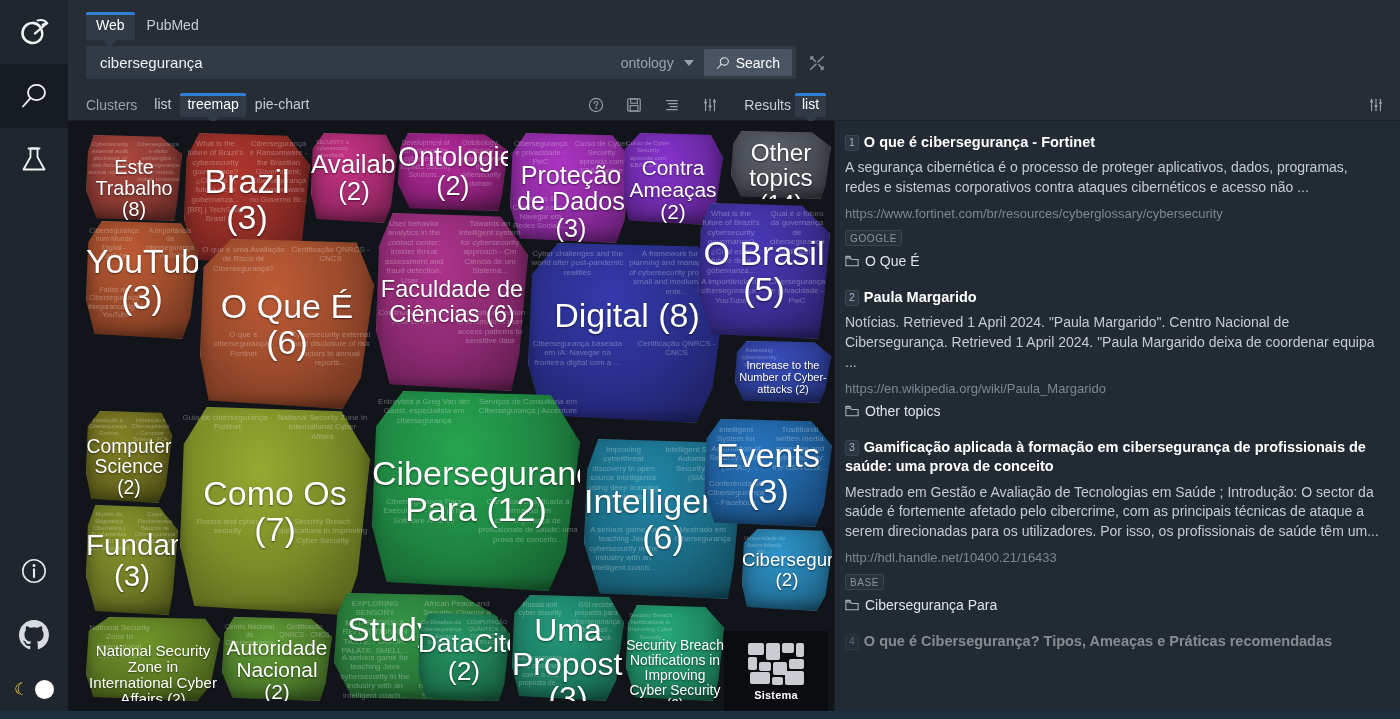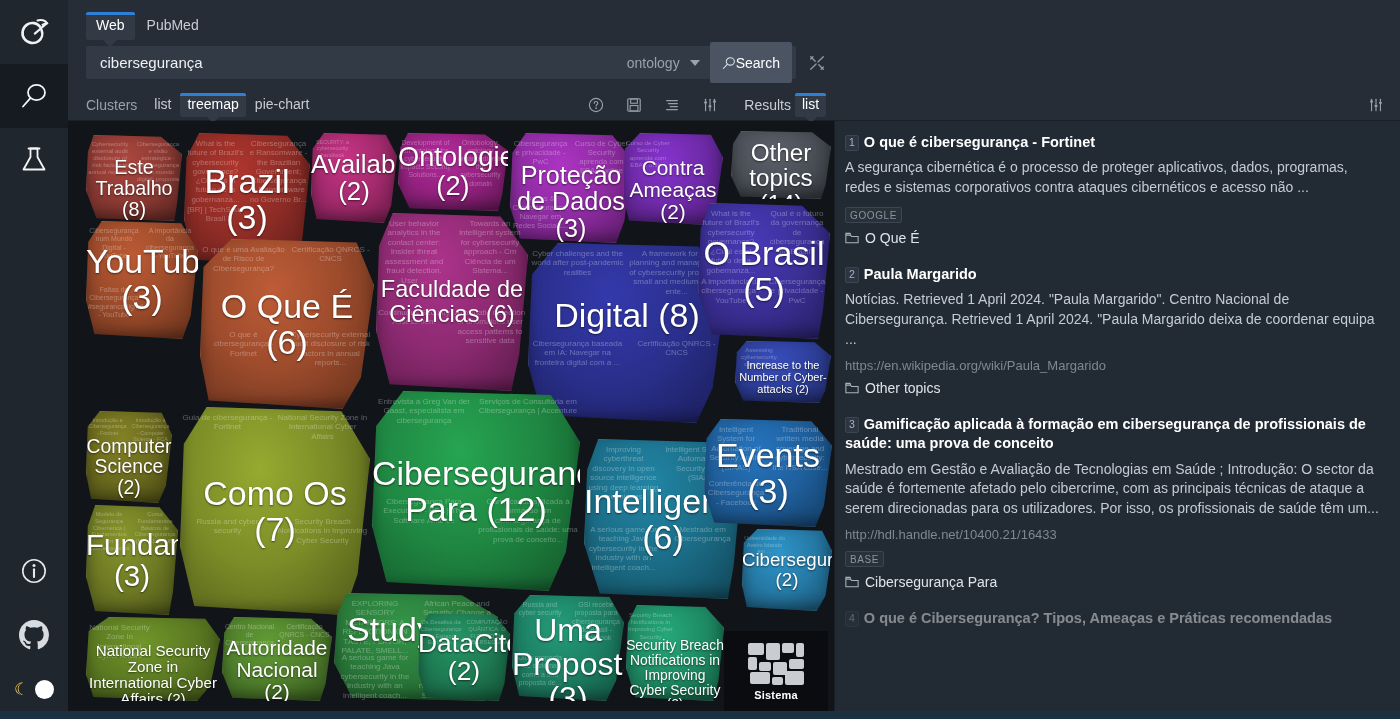--- a/index.html
+++ b/index.html
@@ -52,21 +52,21 @@
     width:710px; height:33px; background:#323a45; display:flex; align-items:center;
     border-radius:2px; padding:0 4px 0 14px;
   }
   .searchbox input{
     flex:1 1 auto; background:transparent; border:0; outline:none;
     color:#eef1f4; font-size:15px; font-family:"Liberation Sans", sans-serif;
   }
   .opt{ color:#9aa3ad; font-size:14px; padding:0 4px; cursor:pointer; }
   .caret{ width:0;height:0;border-left:5px solid transparent;border-right:5px solid transparent;border-top:6px solid #9aa3ad; margin:0 10px 0 6px; cursor:pointer;}
   .searchbtn{
-    background:#4a5462; color:#fff; height:41px; display:flex; align-items:center; 
+    background:#4a5462; color:#fff; height:27px; display:flex; align-items:center; gap:6px;
     padding:0 12px; font-size:14px; border-radius:2px; cursor:pointer;
   }
   .wrench{ color:#8e98a3; margin-left:12px; cursor:pointer; display:flex; align-items:center;}
 
   
   .subbar{
     height:32px; display:flex; align-items:center; background:#262d36;
     padding:0 0 0 18px; border-bottom:1px solid #1b2026;
   }
   .clusters-label{ font-size:14px; color:#99a1aa; margin-right:10px; }
@@ -472,20 +472,21 @@
           </div>
           <div class="t">Sistema</div>
         </div>
       </div>
 
       <div class="results-pane">
         <div id="results-list">
             <div class="res">
               <div class="res-title"><span class="badge">1</span><span>O que é cibersegurança - Fortinet</span></div>
               <div class="res-snip">A segurança cibernética é o processo de proteger aplicativos, dados, programas, redes e sistemas corporativos contra ataques cibernéticos e acesso não ...</div>
+              <div class="res-url">https://www.fortinet.com/br/resources/cyberglossary/cybersecurity</div>
               <div><span class="src-chip">GOOGLE</span></div>
               <div class="res-clu">
                 <span class="folder">
                   <svg width="14" height="12" viewBox="0 0 16 13" aria-hidden="true">
                     <path d="M1 3.2h5.2l1.3 1.6H15v7.2H1z" fill="none" stroke="#aab3bd" stroke-width="1.2"></path>
                     <path d="M1 3.2V1.2h4.6l1.1 1.4" fill="none" stroke="#aab3bd" stroke-width="1.2"></path>
                   </svg>
                 </span>
                 <span>O Que É</span>
               </div>

